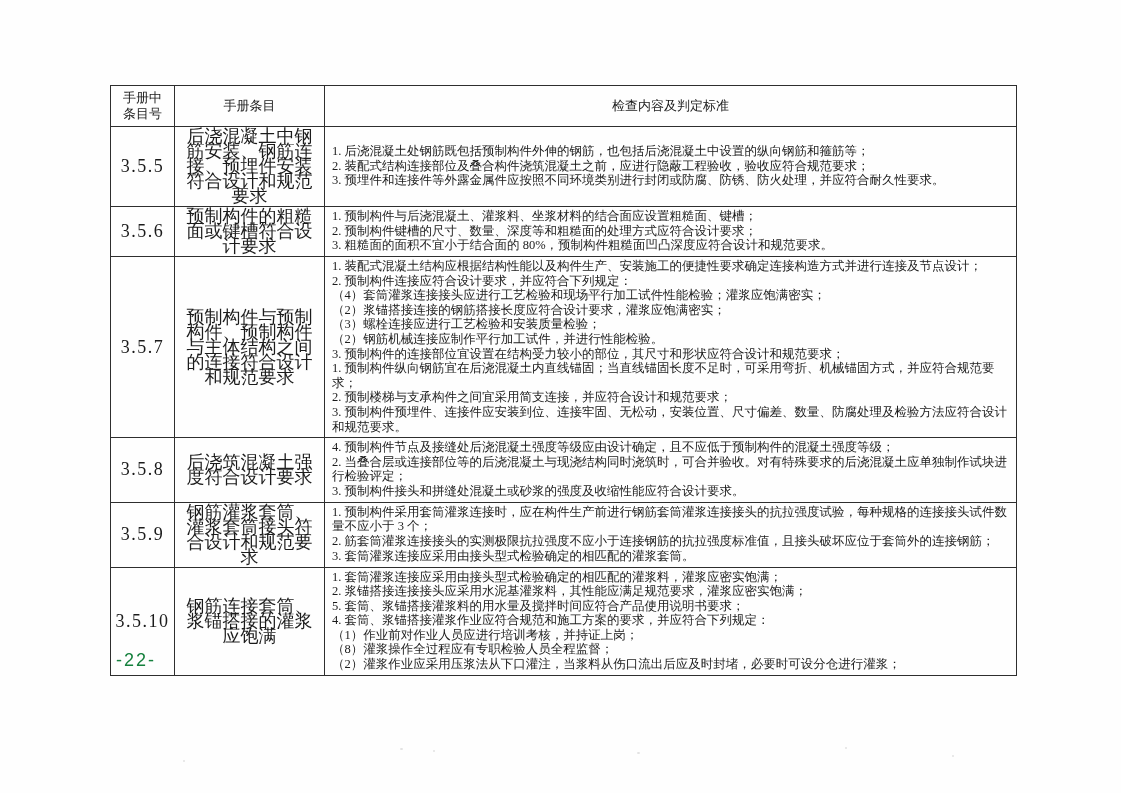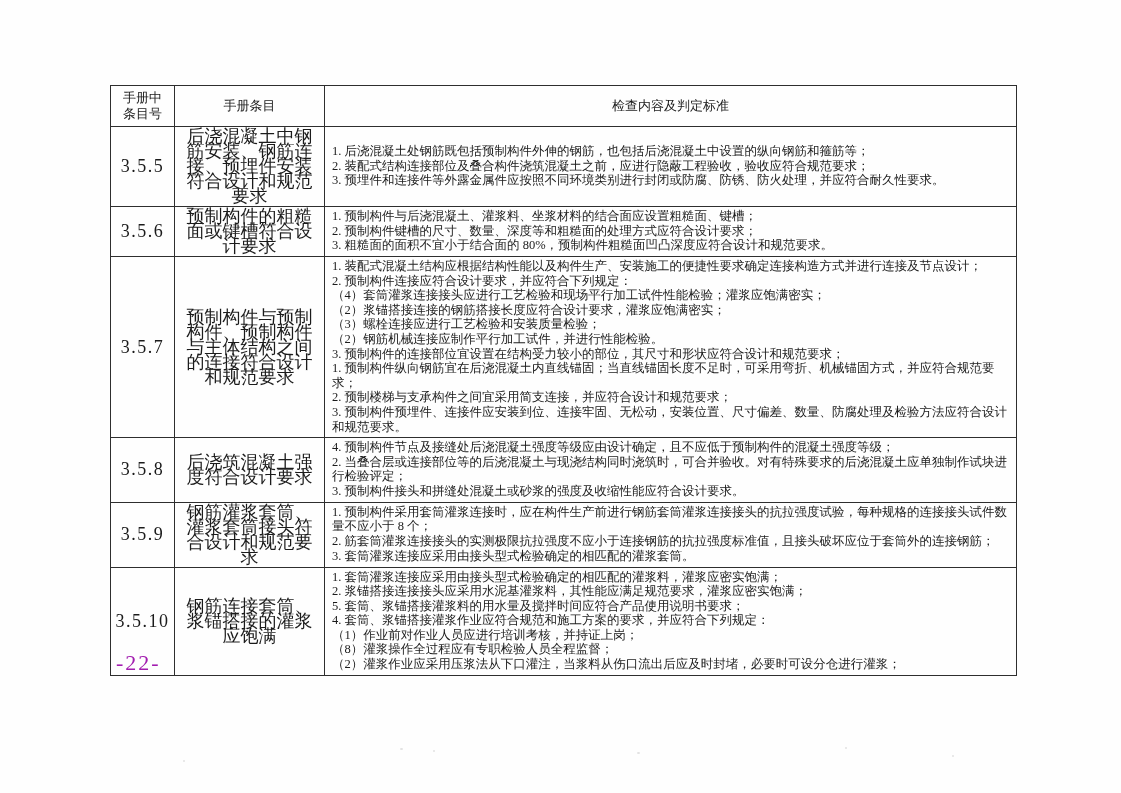--- a/index.html
+++ b/index.html
@@ -63,24 +63,24 @@
     line-height: 14.6px;
     padding: 2px 7px 3px 7px;
   }
   td.cell-criteria div {
     margin: 0;
   }
   .page-number {
     position: absolute;
     left: 116px;
     top: 650px;
-    font-size: 22px;
+    font-size: 18px;
     letter-spacing: 2px;
-    color: #a21caf;
-    font-family: Liberation Serif, serif;
+    color: #15803d;
+    font-family: Liberation Sans, sans-serif;
   }
   .speckle {
     position: absolute;
     background: #9a9a9a;
     opacity: 0.28;
     border-radius: 50%;
   }
 </style>
 </head>
 <body>
@@ -144,21 +144,21 @@
           <td class="cell-criteria">
             <div>4. 预制构件节点及接缝处后浇混凝土强度等级应由设计确定，且不应低于预制构件的混凝土强度等级；</div>
             <div>2. 当叠合层或连接部位等的后浇混凝土与现浇结构同时浇筑时，可合并验收。对有特殊要求的后浇混凝土应单独制作试块进行检验评定；</div>
             <div>3. 预制构件接头和拼缝处混凝土或砂浆的强度及收缩性能应符合设计要求。</div>
           </td>
         </tr>
         <tr>
           <td class="cell-id">3.5.9</td>
           <td class="cell-title">钢筋灌浆套筒、灌浆套筒接头符合设计和规范要求</td>
           <td class="cell-criteria">
-            <div>1. 预制构件采用套筒灌浆连接时，应在构件生产前进行钢筋套筒灌浆连接接头的抗拉强度试验，每种规格的连接接头试件数量不应小于 8 个；</div>
+            <div>1. 预制构件采用套筒灌浆连接时，应在构件生产前进行钢筋套筒灌浆连接接头的抗拉强度试验，每种规格的连接接头试件数量不应小于 3 个；</div>
             <div>2. 筋套筒灌浆连接接头的实测极限抗拉强度不应小于连接钢筋的抗拉强度标准值，且接头破坏应位于套筒外的连接钢筋；</div>
             <div>3. 套筒灌浆连接应采用由接头型式检验确定的相匹配的灌浆套筒。</div>
           </td>
         </tr>
         <tr>
           <td class="cell-id">3.5.10</td>
           <td class="cell-title">钢筋连接套筒、浆锚搭接的灌浆应饱满</td>
           <td class="cell-criteria">
             <div>1. 套筒灌浆连接应采用由接头型式检验确定的相匹配的灌浆料，灌浆应密实饱满；</div>
             <div>2. 浆锚搭接连接接头应采用水泥基灌浆料，其性能应满足规范要求，灌浆应密实饱满；</div>

